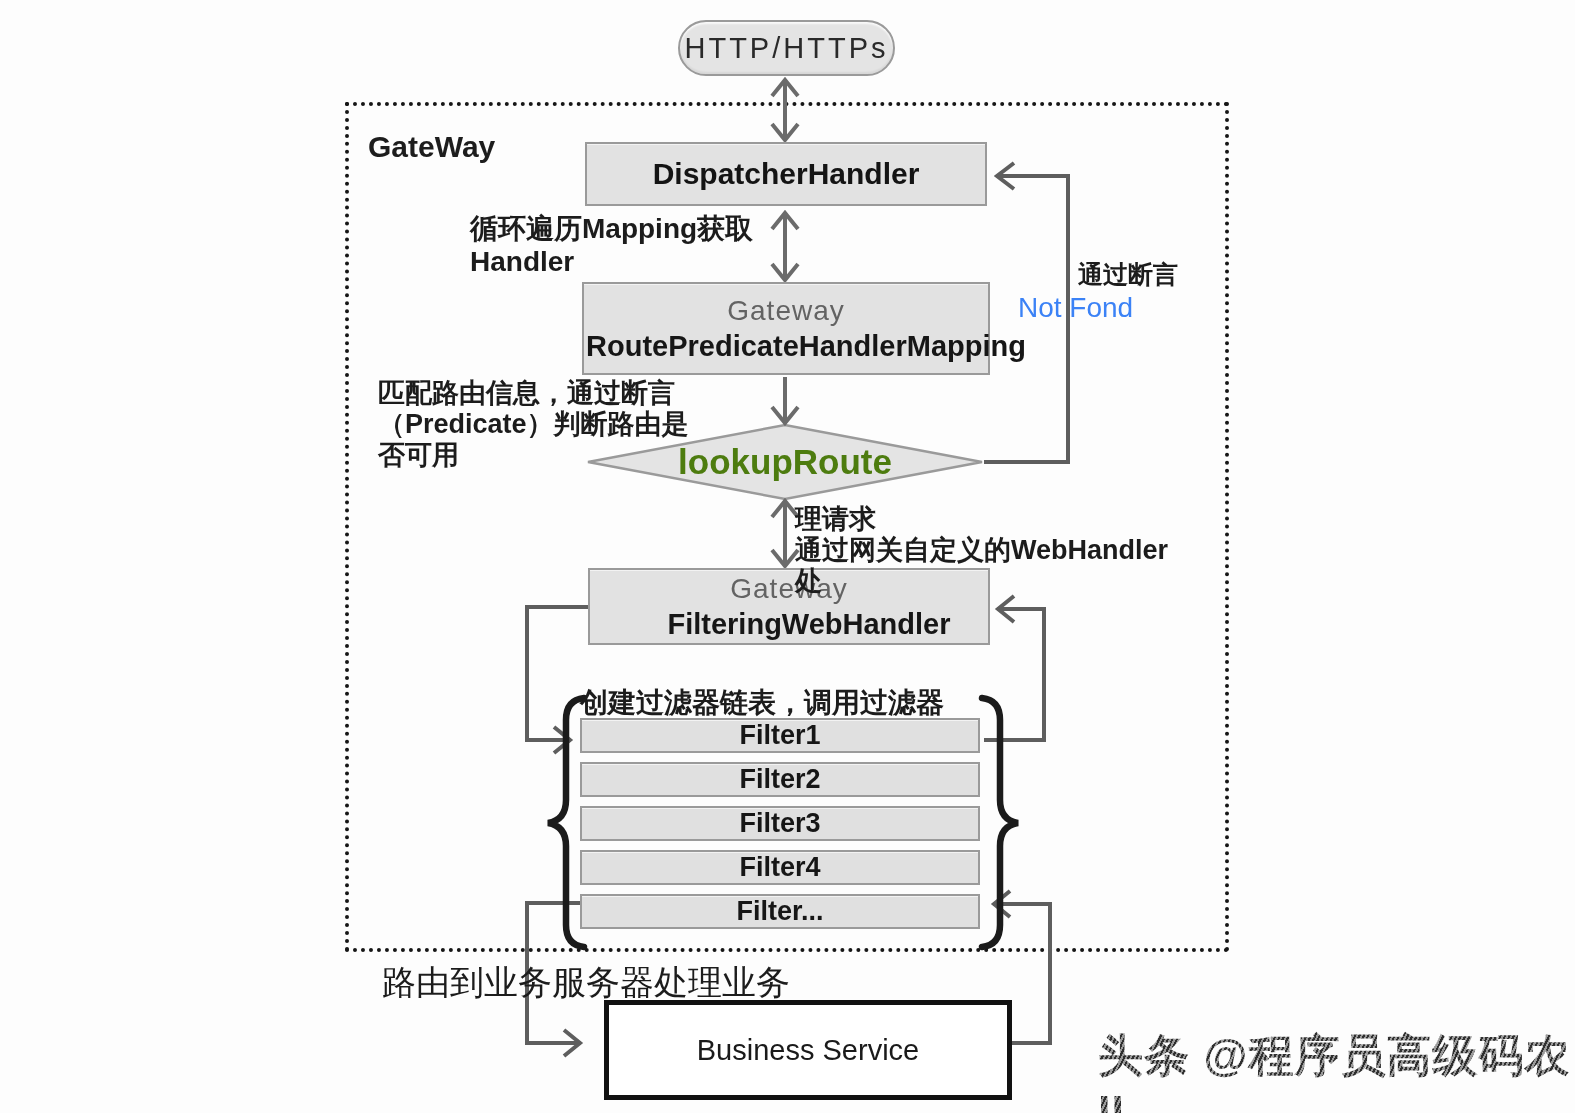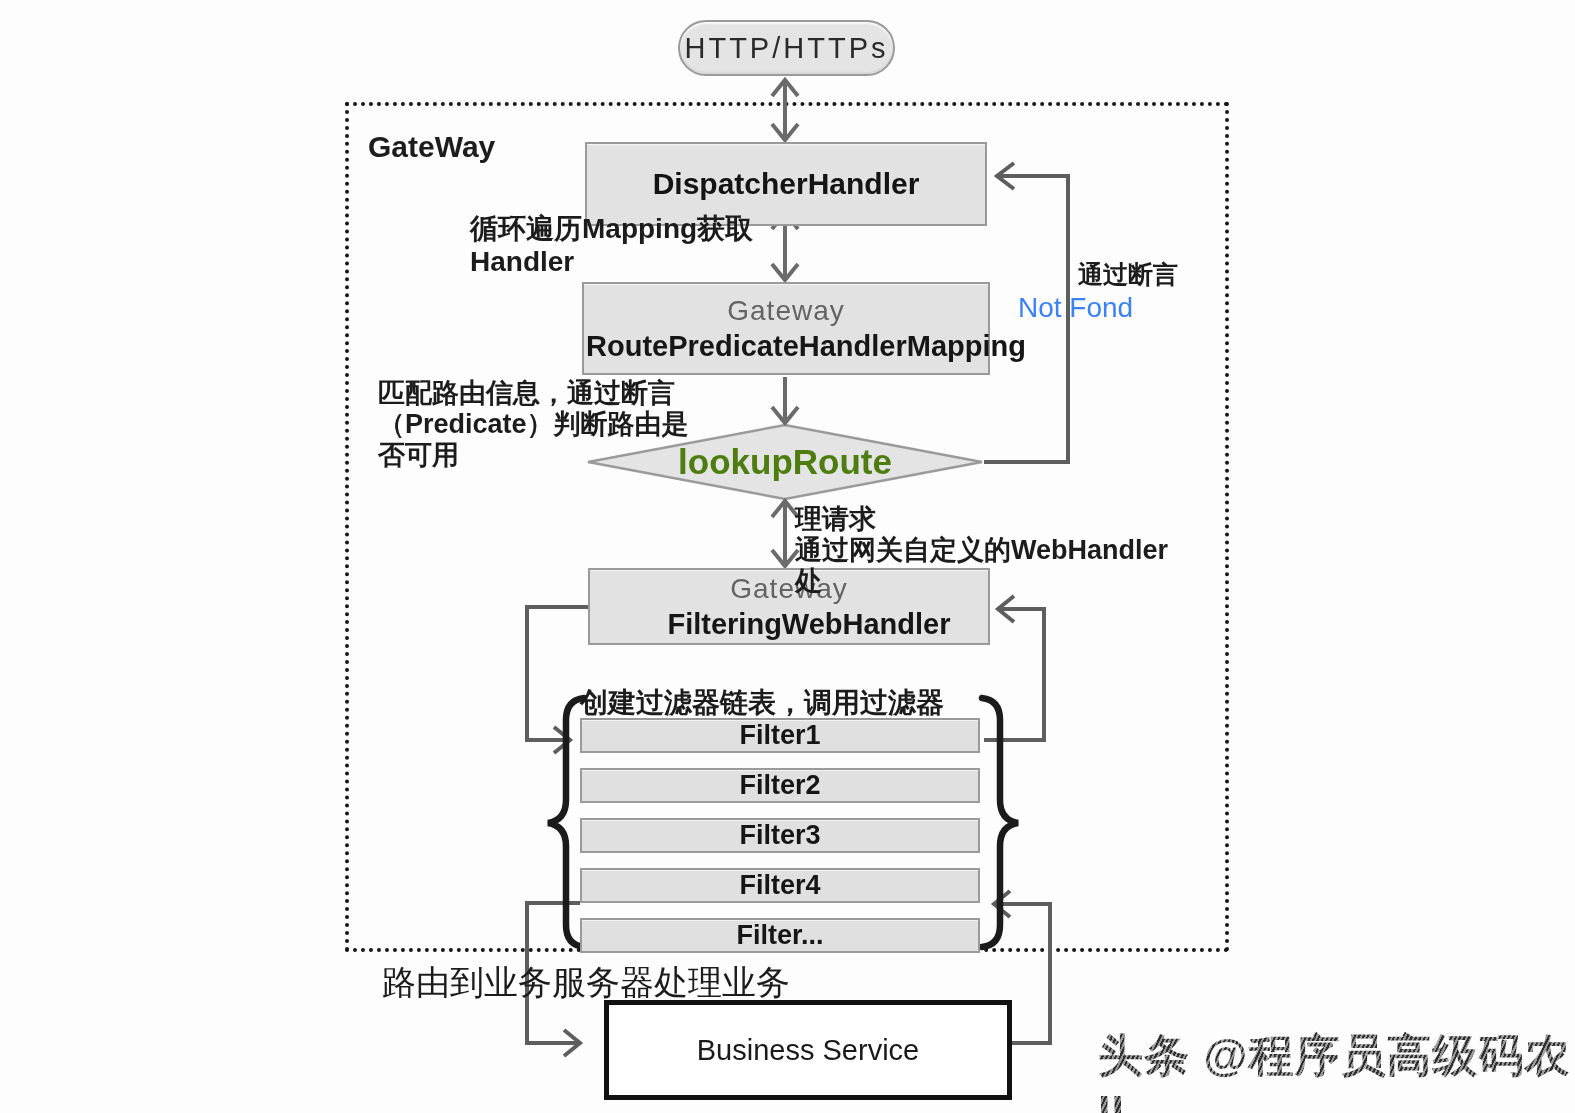--- a/index.html
+++ b/index.html
@@ -23,38 +23,38 @@
   }
   .node .ln-light { font-size:28px; font-weight:400; color:#636363; letter-spacing:1px; line-height:34px; }
   .node .ln-bold  { font-size:29px; font-weight:700; color:#161616; line-height:36px;margin-left:40px; }
   .pill {
     position:absolute; left:678px; top:20px; width:217px; height:56px;
     background:#e4e4e4; border:2px solid #9a9a9a; border-radius:28px;
     display:flex; align-items:center; justify-content:center;
     font-size:29px; font-weight:400; letter-spacing:3px; color:#2a2a2a;
     box-shadow:inset 0 2px 2px rgba(255,255,255,.8), inset 0 -2px 2px rgba(0,0,0,.06);
   }
-  .dispatcher { left:585px; top:142px; width:402px; height:84px; }
+  .dispatcher { left:585px; top:142px; width:402px; height:64px; }
   .dispatcher .ttl { font-size:30px; font-weight:600; color:#141414; }
   .routemap   { left:582px; top:282px; width:408px; height:93px; }
   .filtering  { left:588px; top:568px; width:402px; height:77px; }
   .business {
     position:absolute; left:588px; top:1000px; width:408px; height:100px;
     background:#ffffff; border:5px solid #111111;
     display:flex; align-items:center; justify-content:center;
     font-size:29px; font-weight:500; color:#1a1a1a;margin-left:16px;
   }
   .diamond-label {
     position:absolute; left:588px; top:425px; width:394px; height:74px;
     display:flex; align-items:center; justify-content:center;
     font-size:35px; font-weight:700; color:#4d7c0f; pointer-events:none;
   }
   .filters {
     position:absolute; left:580px; top:718px; width:400px; height:202px;
-    display:flex; flex-direction:column; gap:15px;
+    display:flex; flex-direction:column; gap:9px;
   }
   .filters .frow {
     flex:1; background:#e0e0e0; border:2px solid #9a9a9a;
     display:flex; align-items:center; justify-content:center;
     font-size:27px; font-weight:700; color:#161616;
     box-shadow:inset 0 1px 0 rgba(255,255,255,.6);
   }
   .ann { position:absolute; color:#1c1c1c; font-weight:600; }
   .ann.center { text-align:left; }
   .ann-loop   { left:470px; top:212px; width:305px; font-size:28px; line-height:33px; }

